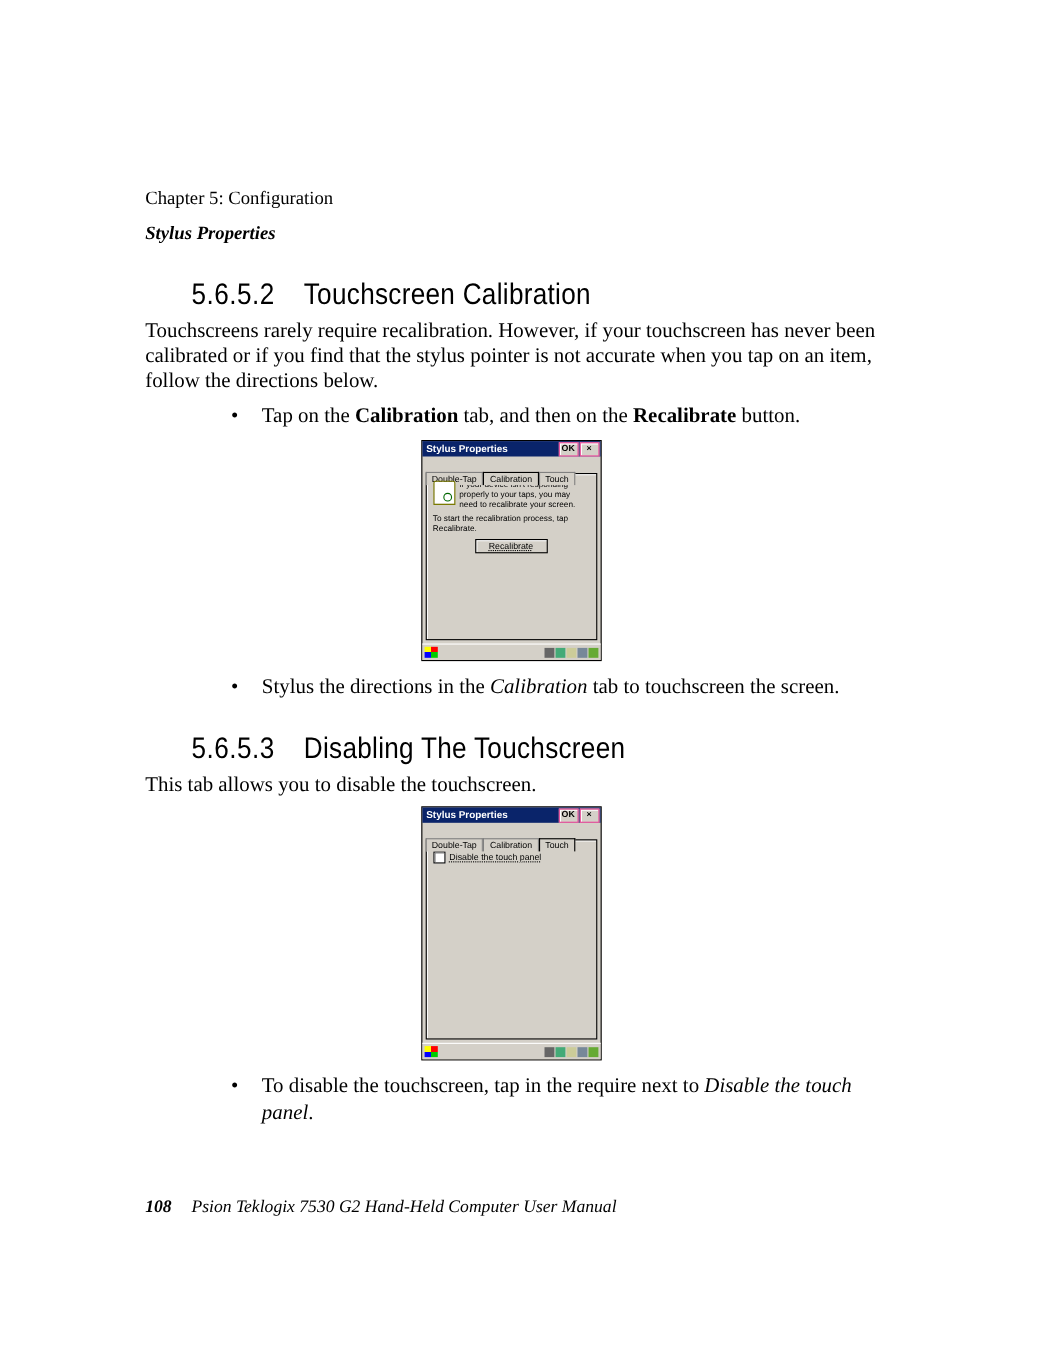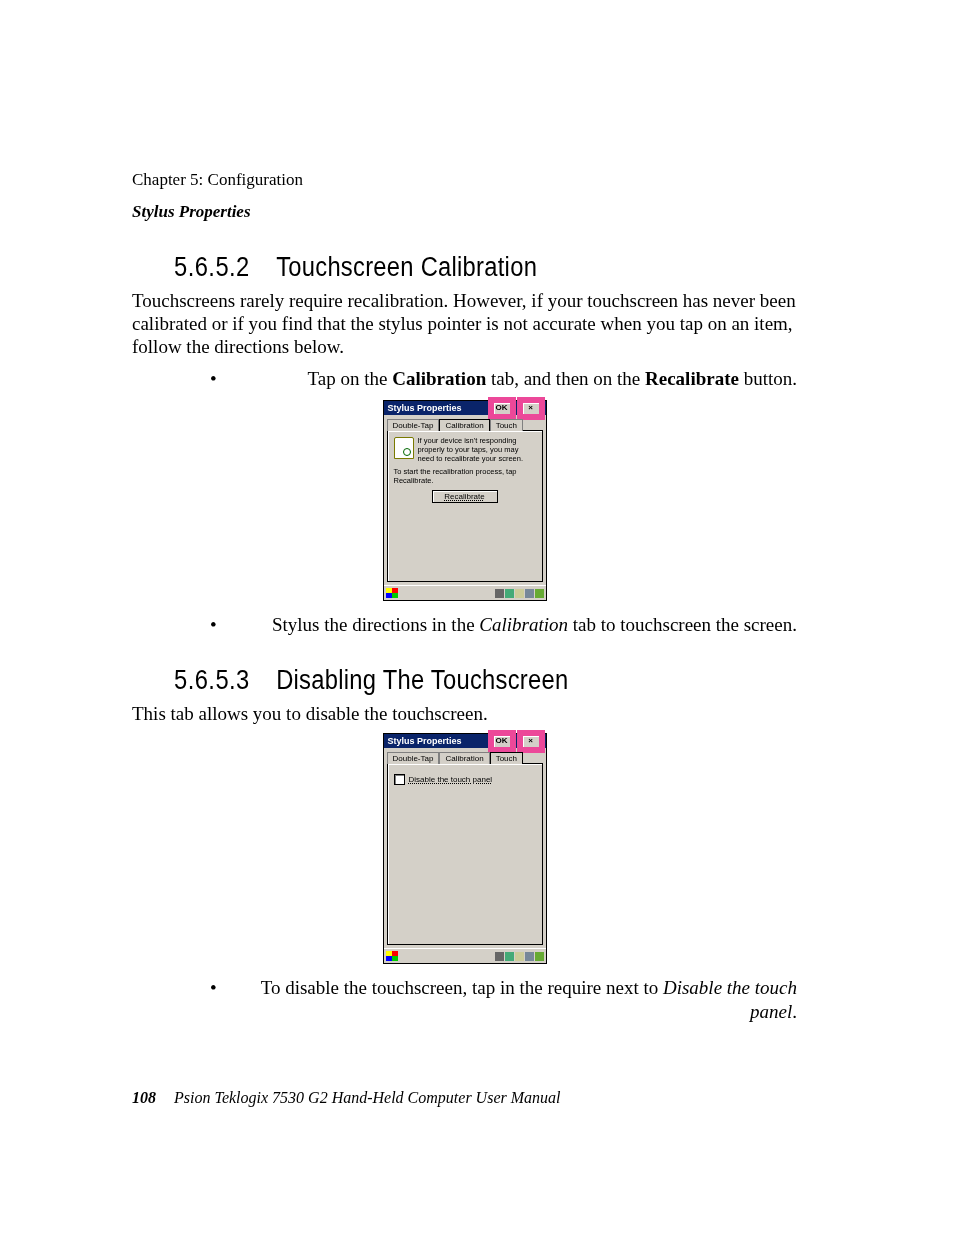--- a/index.html
+++ b/index.html
@@ -19,49 +19,49 @@
   .subsection {
     display: flex; align-items: baseline; gap: 30px;
     font-family: "Arial Narrow", Arial, sans-serif; font-weight: 400;
     font-stretch: condensed;
     margin-left: 42px; margin-bottom: 6px;
     transform: scaleX(0.88); transform-origin: left;
   }
   .subsection .num { font-size: 27px; letter-spacing: 0.5px; }
   .subsection .title { font-size: 27px; letter-spacing: 0.3px; }
   .body-text { font-size: 19px; line-height: 1.22; margin-bottom: 8px; }
-  ul.bullets { list-style: none; padding: 0; margin: 0 0 10px 78px; text-align: right; }
+  ul.bullets { list-style: none; padding: 0; margin: 0 0 10px 78px; }
   ul.bullets li { position: relative; padding-left: 28px; font-size: 19px; line-height: 1.25; margin-bottom: 6px; }
   ul.bullets li::before { content: "•"; position: absolute; left: 0; top: 0; }
   .bold { font-weight: bold; }
   .italic { font-style: italic; }
 
   
   .ce-dialog {
     width: 164px; margin: 6px auto 12px auto;
     border: 1px solid #000; background: #d4d0c8;
     font-family: Tahoma, Arial, sans-serif; font-size: 8px;
     box-sizing: border-box;
   }
   .ce-title {
     background: #0a246a; color: #fff; display: flex; align-items: center;
     height: 14px; padding: 0 1px 0 4px; font-weight: bold; font-size: 9px;
   }
   .ce-title .spacer { flex: 1; }
   .ce-btn {
-    background: #d4d0c8; color: #000; border: 6px solid #ec4899;
+    background: #d4d0c8; color: #000; border: 1px solid #ec4899;
     width: 16px; height: 11px; display: flex; align-items: center; justify-content: center;
     font-weight: bold; font-size: 8px; margin-left: 1px; line-height: 1;
     box-shadow: inset 1px 1px 0 #fff;
   }
   .ce-tabs { display: flex; gap: 0; margin: 3px 3px 0 3px; align-items: flex-end; }
   .ce-tab {
     border: 1px solid #808080; border-bottom: none;
     padding: 1px 5px; background: #d4d0c8; font-size: 8px;
-    position: relative; top: 1px;
+    position: relative; top: 11px;
   }
   .ce-tab.active { background: #d4d0c8; z-index: 2; border-color:#000; }
   .ce-tab-panel { border: 1px solid #000; margin: 0 3px 3px 3px; padding: 6px; min-height: 138px; box-shadow: inset 1px 1px 0 #fff; }
   .ce-row { display: flex; gap: 4px; }
   .ce-icon {
     width: 18px; height: 20px; position: relative; flex: none;
     background: linear-gradient(#fff,#fff); border: 1px solid #7a7a00;
     border-radius: 2px 2px 0 0;
   }
   .ce-icon::after { content: ""; position: absolute; right: 2px; bottom: 2px; width: 6px; height: 6px; border: 1px solid #060; border-radius: 50%; }

